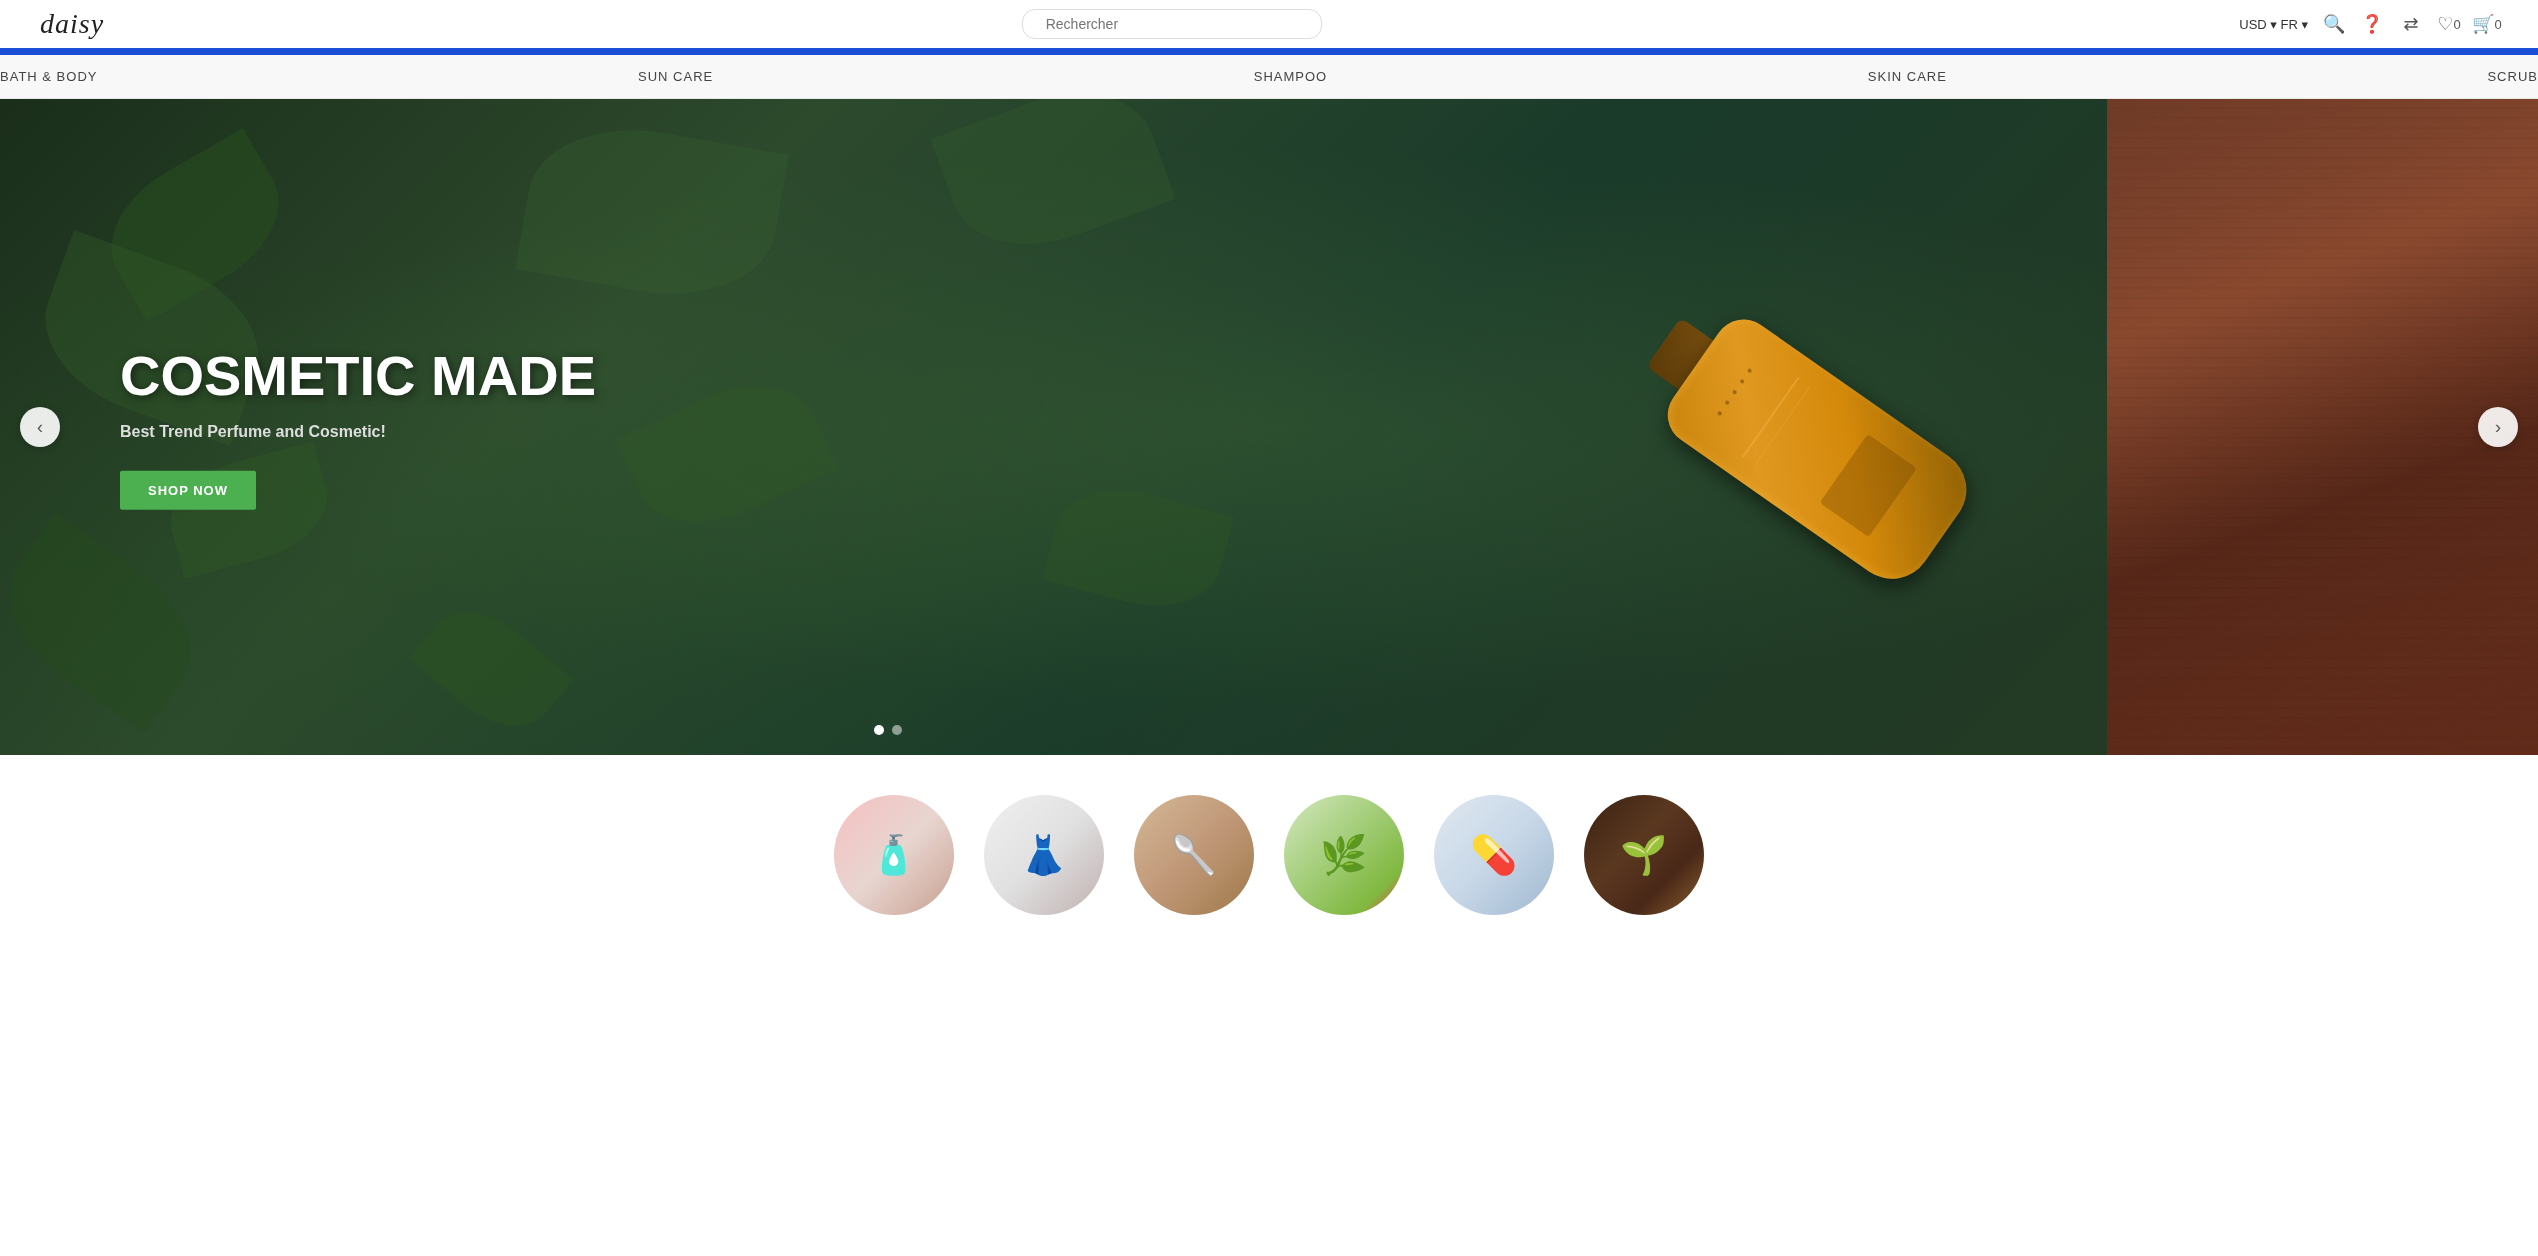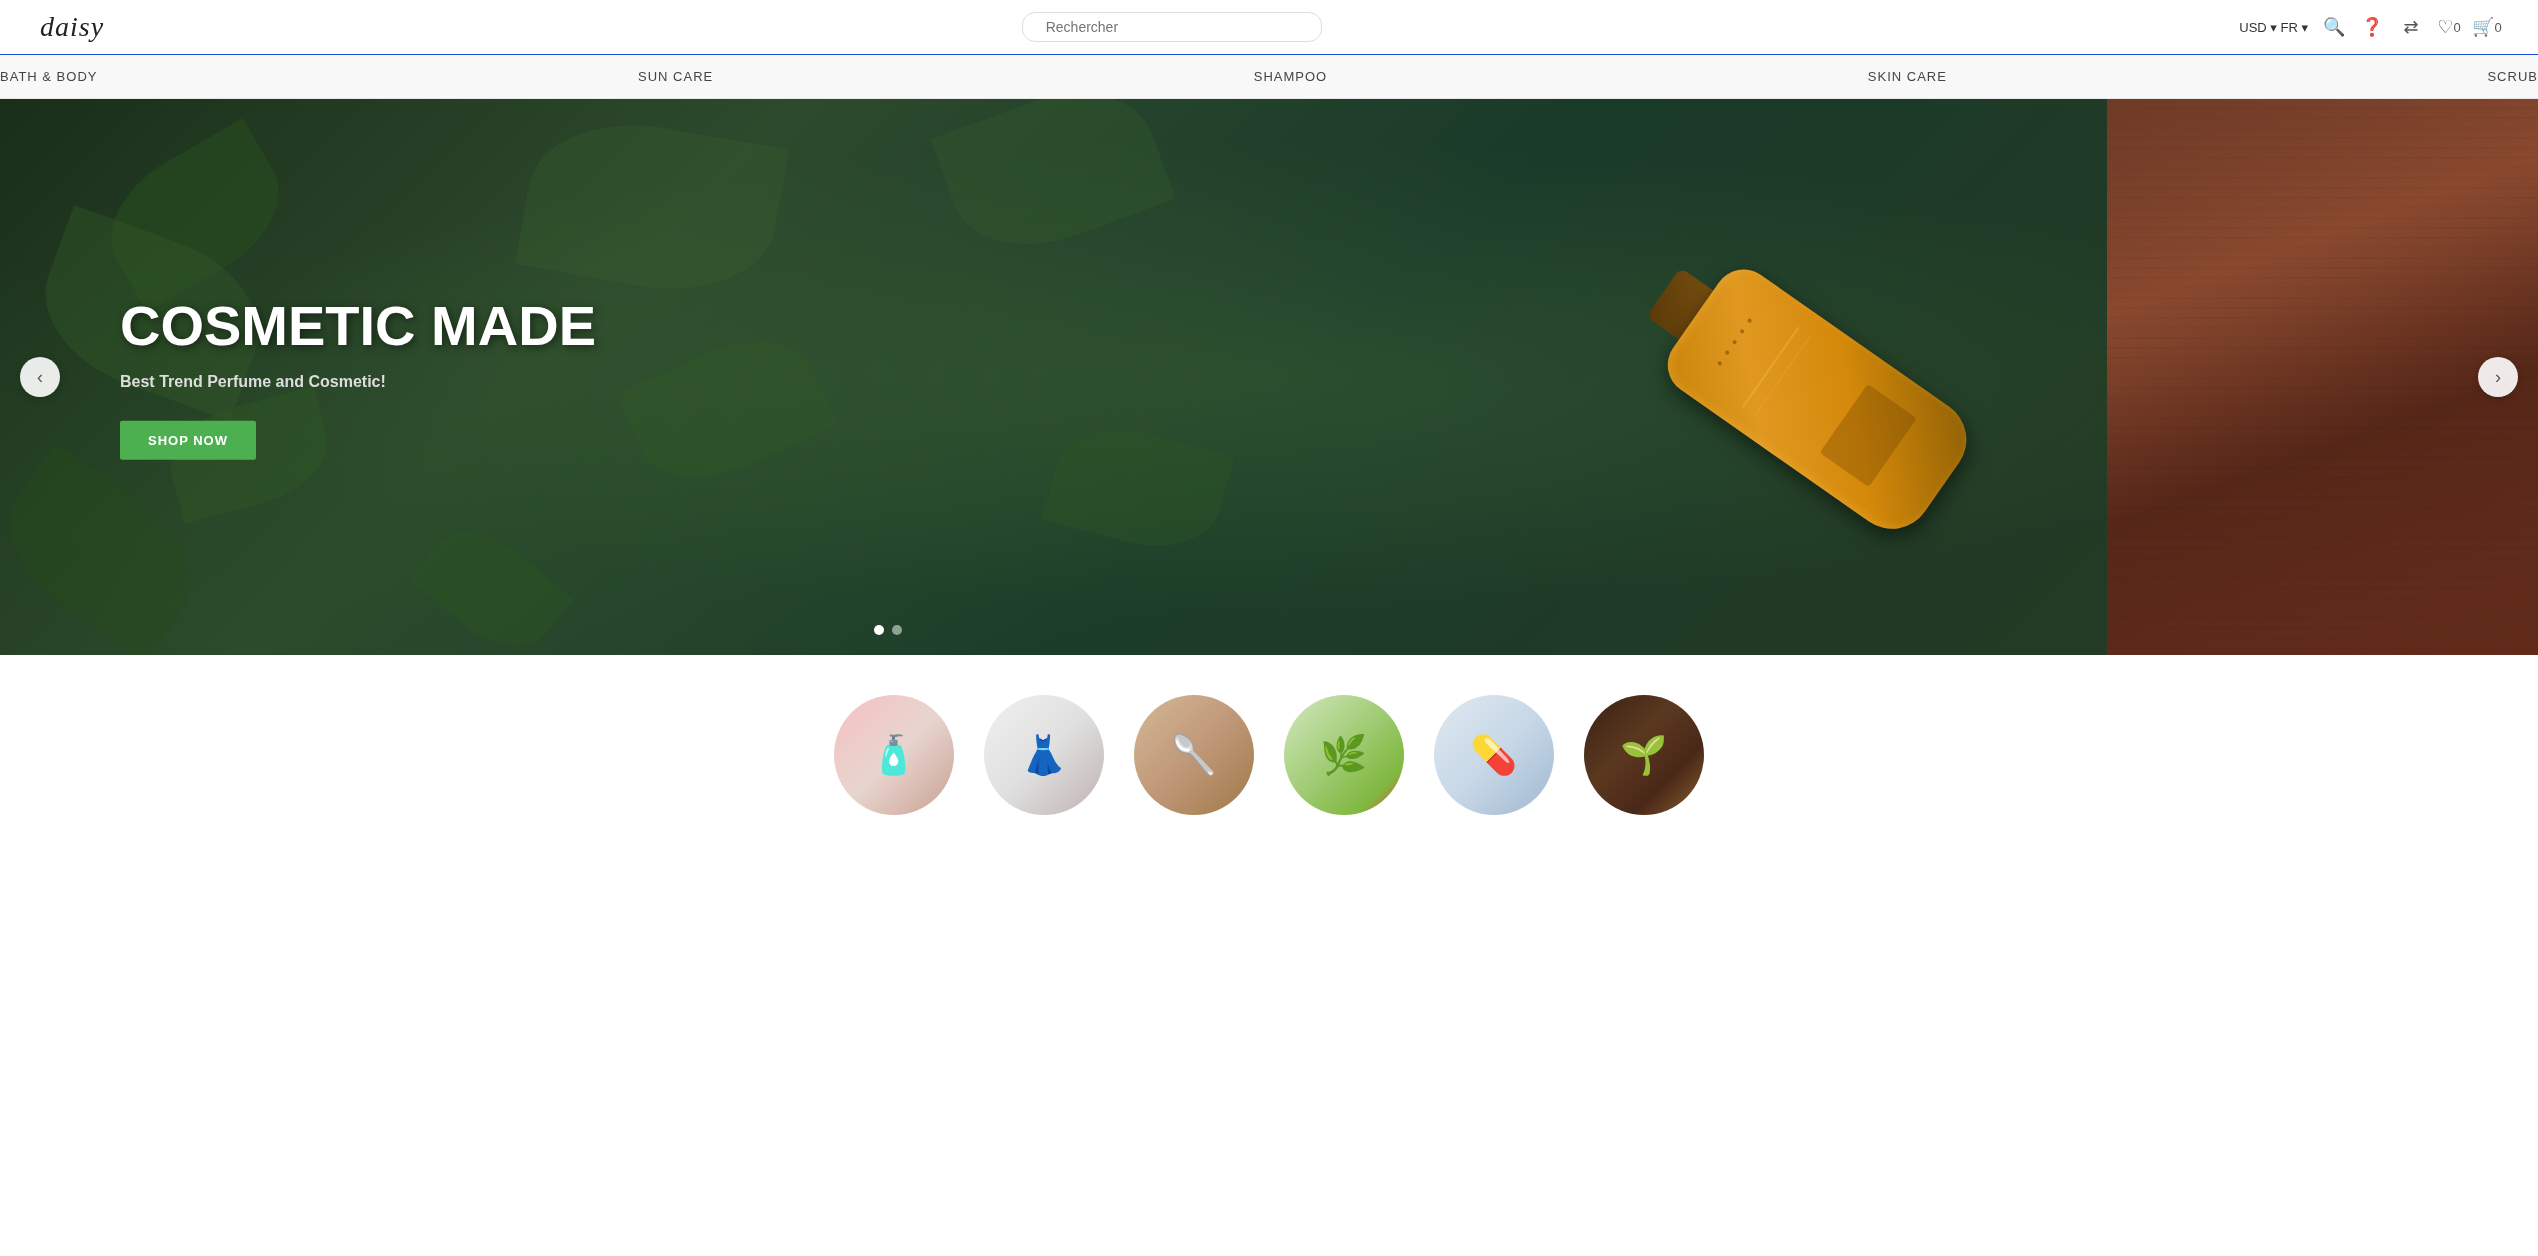--- a/index.html
+++ b/index.html
@@ -5,21 +5,21 @@
     * { margin: 0; padding: 0; box-sizing: border-box; }
     body { font-family: Arial, sans-serif; background: #fff; overflow-x: hidden; }
 
     
     .header {
       display: flex;
       align-items: center;
       justify-content: space-between;
       padding: 10px 40px;
       background: #fff;
-      border-bottom: 1px solid #1d4ed8;
+      border-bottom: 7px solid #1d4ed8;
       height: 55px;
     }
     .logo {
       font-family: 'Georgia', serif;
       font-size: 28px;
       font-style: italic;
       color: #222;
       letter-spacing: 1px;
     }
     .search-bar {
@@ -73,21 +73,21 @@
       text-transform: uppercase;
       letter-spacing: 1px;
       cursor: pointer;
       font-weight: 500;
     }
 
     
     .slider-wrapper {
       position: relative;
       width: 100%;
-      height: 556px;
+      height: 656px;
       overflow: hidden;
       display: flex;
       justify-content: center;
     }
     .slide-main {
       width: 83%;
       height: 100%;
       background: linear-gradient(135deg, #1a2e1a 0%, #2d4a2d 30%, #1a3a2a 60%, #243a24 100%);
       position: relative;
       overflow: hidden;

